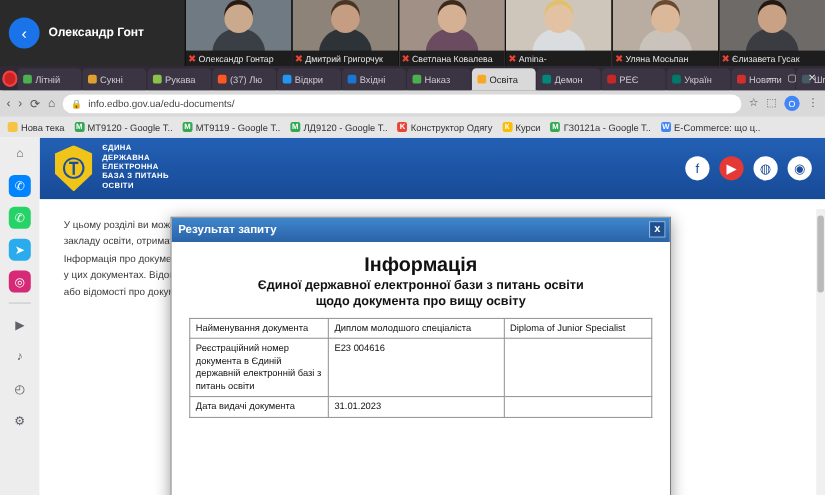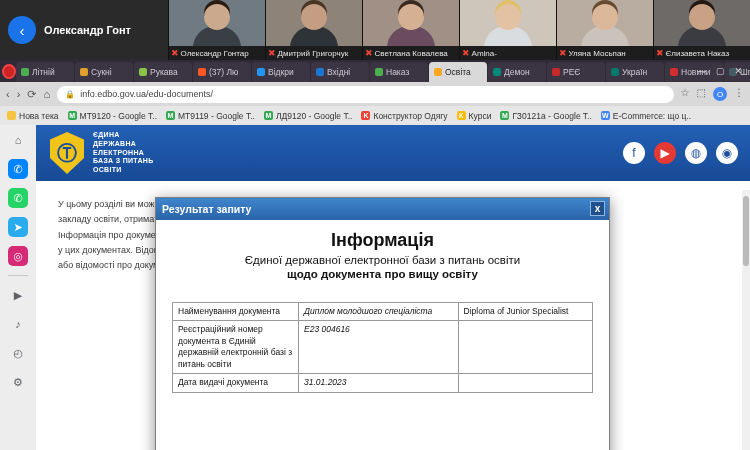--- a/index.html
+++ b/index.html
@@ -183,32 +183,32 @@
     display: flex; align-items: center; justify-content: center;
     border: 1px solid #8fb6e0;
   }
   .modal-body {
     padding: 10px 16px 0 16px; height: 296px; overflow: hidden;
     background: #fff;
   }
   .doc-title { text-align: center; color: #111; }
   .doc-title .l1 { font-size: 18px; font-weight: bold; margin-bottom: 3px; }
   .doc-title .l2 { font-size: 11.5px; font-weight: bold; margin-bottom: 2px; }
-  .doc-title .l3 { font-size: 11.5px; font-weight: normal; margin-bottom: 2px; }
-  .doc-title .l4 { font-size: 11.5px; font-weight: bold; margin-bottom: 22px; text-align: center; }
+  .doc-title .l3 { font-size: 11.5px; font-weight: bold; margin-bottom: 2px; }
+  .doc-title .l4 { font-size: 11.5px; font-weight: bold; margin-bottom: 9px; text-align: center; }
 
   table.doc {
     width: 100%; border-collapse: collapse; font-size: 8.5px; color: #111;
   }
   table.doc td {
     border: 1px solid #9a9a9a; padding: 3px 5px; vertical-align: top;
     line-height: 1.35;
   }
   table.doc td.c1 { width: 30%; }
-  table.doc td.c2 { width: 38%; font-style: italic; }
+  table.doc td.c2 { width: 38%; }
   table.doc td.c3 { width: 32%; margin-left: 43px; }
 
   .scrollbar-v {
     position: absolute; right: 0; top: 65px; bottom: 0; width: 8px;
     background: #f0f0f0;
   }
   .scrollbar-v .thumb {
     position: absolute; top: 6px; left: 1px; width: 6px; height: 70px;
     background: #b9b9b9; border-radius: 3px;
   }
@@ -265,21 +265,21 @@
       <span class="vc-mic">✖</span>
       <span>Уляна Мосьпан</span>
     </div>
   </div>
   <div class="vc-tile">
     <div class="bg" style="background:#6e6a68"></div>
     <div class="body" style="background:#3b3b42"></div>
     <div class="head" style="background:#c9a184;box-shadow:0 -4px 0 0 #241812"></div>
     <div class="vc-label">
       <span class="vc-mic">✖</span>
-      <span>Єлизавета Наказ</span>
+      <span>Єлизавета Гусак</span>
     </div>
   </div>
 </div>
 
 <div class="browser">
 
   <div class="tabbar">
     <div class="opera-logo">
         <div class="o"></div>
       </div>

